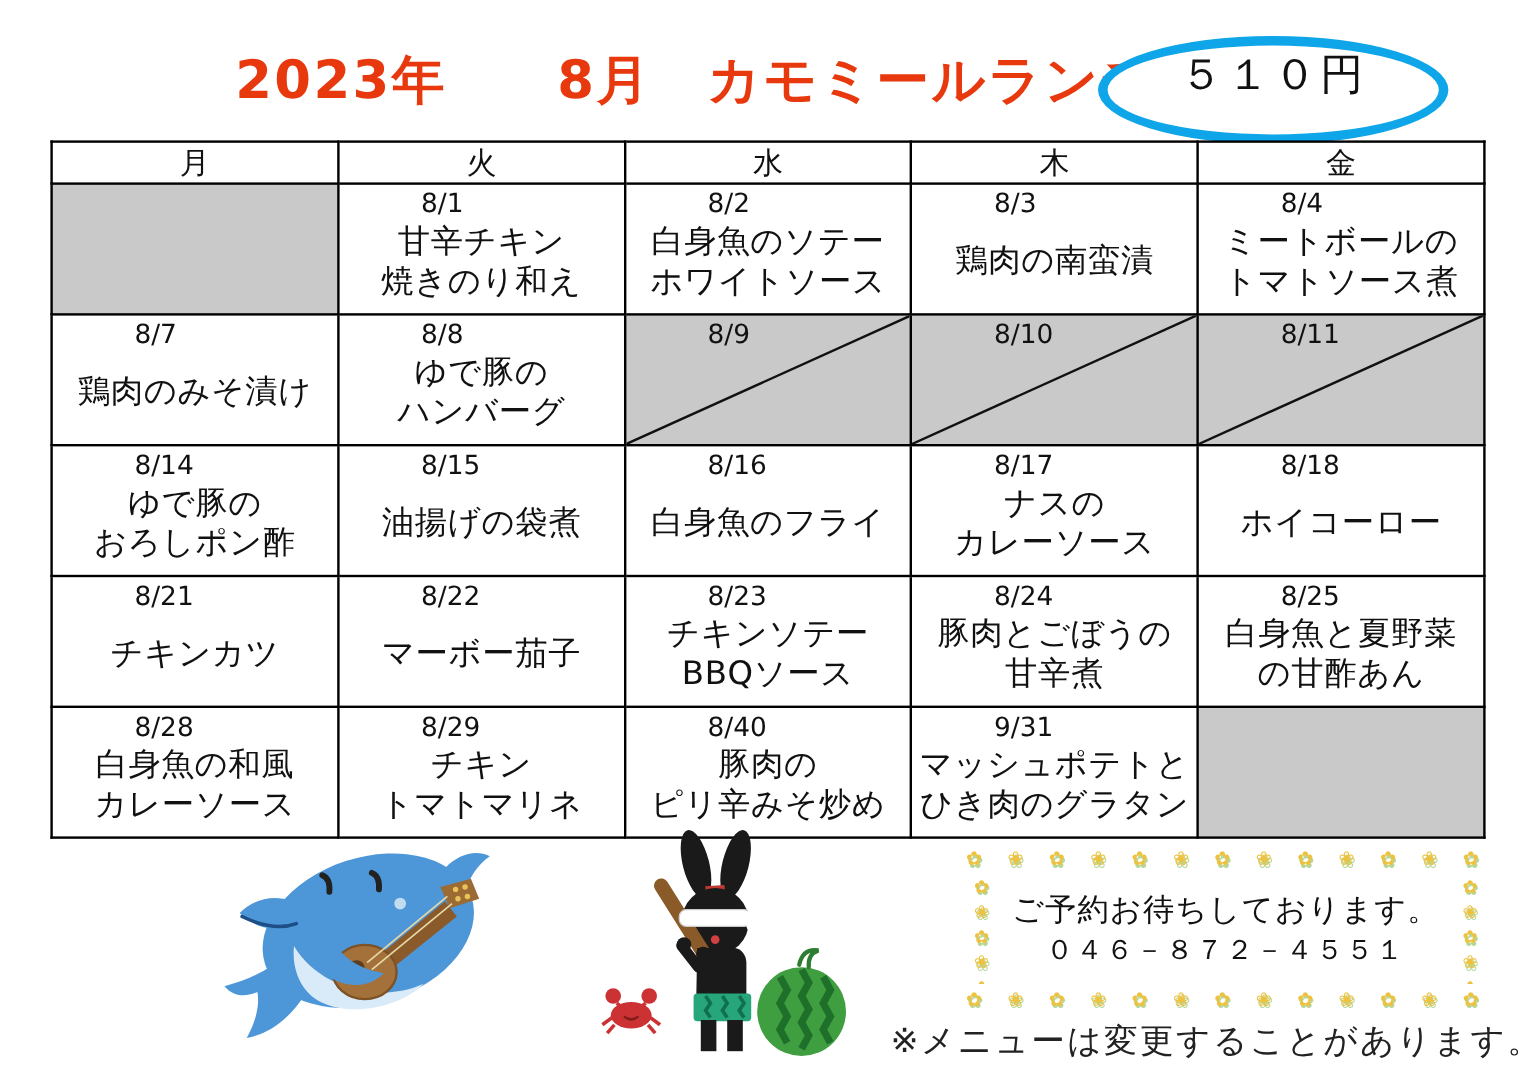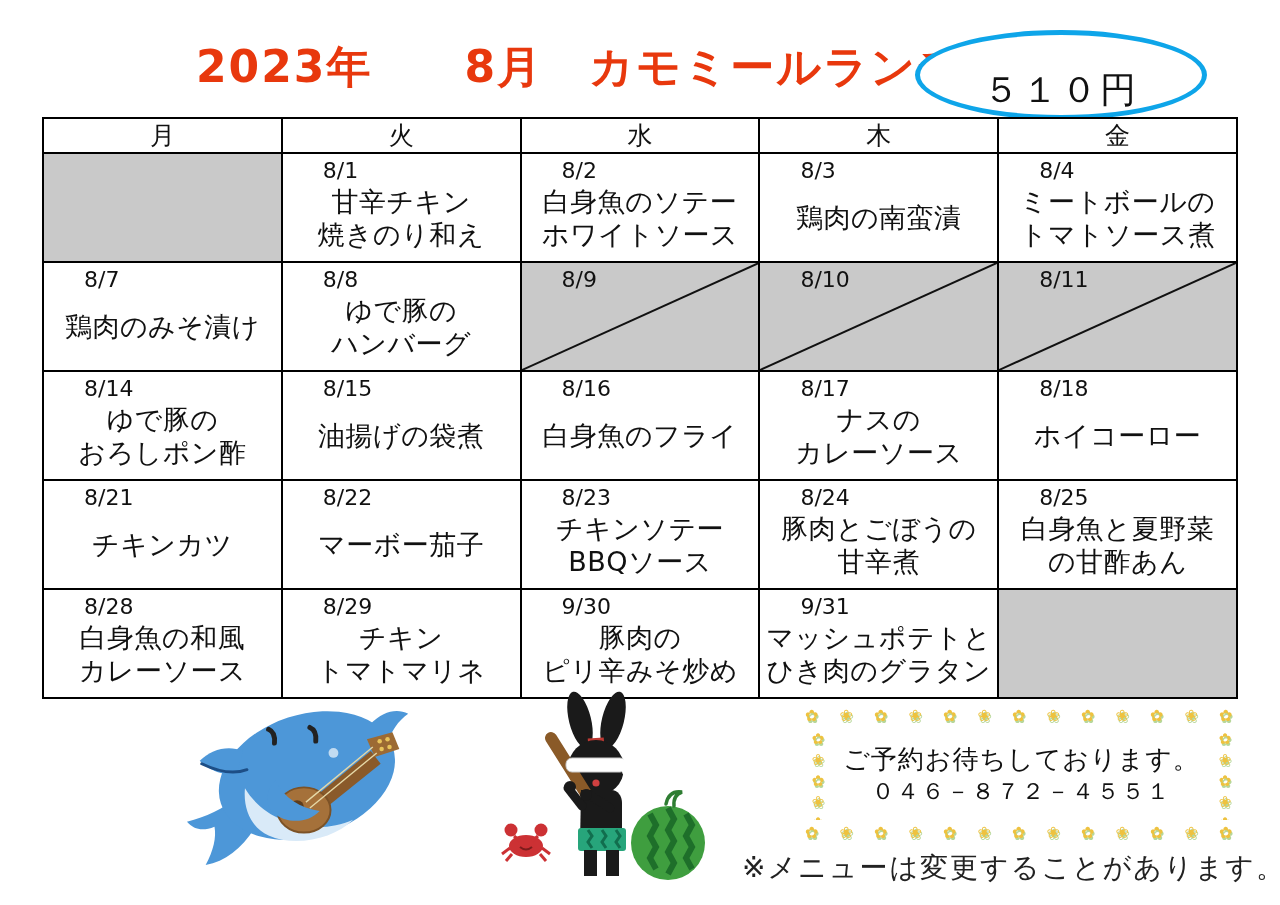--- a/index.html
+++ b/index.html
@@ -9,22 +9,22 @@
     font-family:"DejaVu Sans","Liberation Sans",sans-serif; color:#111;
   }
   
   .page-title {
     position:absolute; left:196px; top:38px;
     font-size:44px; font-weight:bold; color:#e8380d; letter-spacing:2px;
     white-space:nowrap;
   }
   .price-badge {
     position:absolute; left:915px; top:30px; width:292px; height:90px;
-    border:5px solid #0ea5e9; border-radius:50%;
-    display:flex; align-items:flex-end; justify-content:center;
+    border:8px solid #0ea5e9; border-radius:50%;
+    display:flex; align-items:flex-start; justify-content:center;
     font-size:36px; color:#111; letter-spacing:3px; background:#fff;
   }
   
   .calendar-table {
     position:absolute; left:42px; top:117px; width:1196px;
     border-collapse:collapse; table-layout:fixed;
   }
   .calendar-table th {
     border:2px solid #000; height:34px; background:#fff;
     font-size:25px; font-weight:normal; text-align:center; vertical-align:middle;
@@ -32,21 +32,21 @@
   .calendar-table td {
     border:2px solid #000; padding:0; background:#fff; vertical-align:top;
   }
   .calendar-table td[data-state="empty"],
   .calendar-table td[data-state="closed"] { background:#c9c9c9; }
   .cell-inner { position:relative; height:107px; display:flex; flex-direction:column; }
   .diag { display:none; position:absolute; left:0; top:0; width:100%; height:100%; }
   td[data-state="closed"] .diag { display:block; }
   .cell-date {
     position:relative; z-index:2;
-    font-size:22px; padding:3px 0 0 40px; height:30px; line-height:28px;
+    font-size:22px; padding:3px 0 0 68px; height:30px; line-height:28px;
   }
   .menu-wrap { flex:1; display:flex; align-items:center; justify-content:center; }
   .cell-menu {
     font-size:27px; font-weight:500; text-align:center;
     white-space:pre-line; line-height:1.2; margin-top:-8px; letter-spacing:0.5px;
   }
   
   .dolphin-box { position:absolute; left:183px; top:692px; width:238px; height:175px; }
   .rabbit-box  { position:absolute; left:496px; top:688px; width:218px; height:202px; }
   .reservation-box {
@@ -296,21 +296,21 @@
           <div class="cell-inner">
             <div class="cell-date">8/29</div>
             <div class="menu-wrap">
               <div class="cell-menu">チキン
 トマトマリネ</div>
             </div>
           </div>
         </td>
       <td data-state="open">
           <div class="cell-inner">
-            <div class="cell-date">9/30</div>
+            <div class="cell-date">8/40</div>
             <div class="menu-wrap">
               <div class="cell-menu">豚肉の
 ピリ辛みそ炒め</div>
             </div>
           </div>
         </td>
       <td data-state="open">
           <div class="cell-inner">
             <div class="cell-date">9/31</div>
             <div class="menu-wrap">

